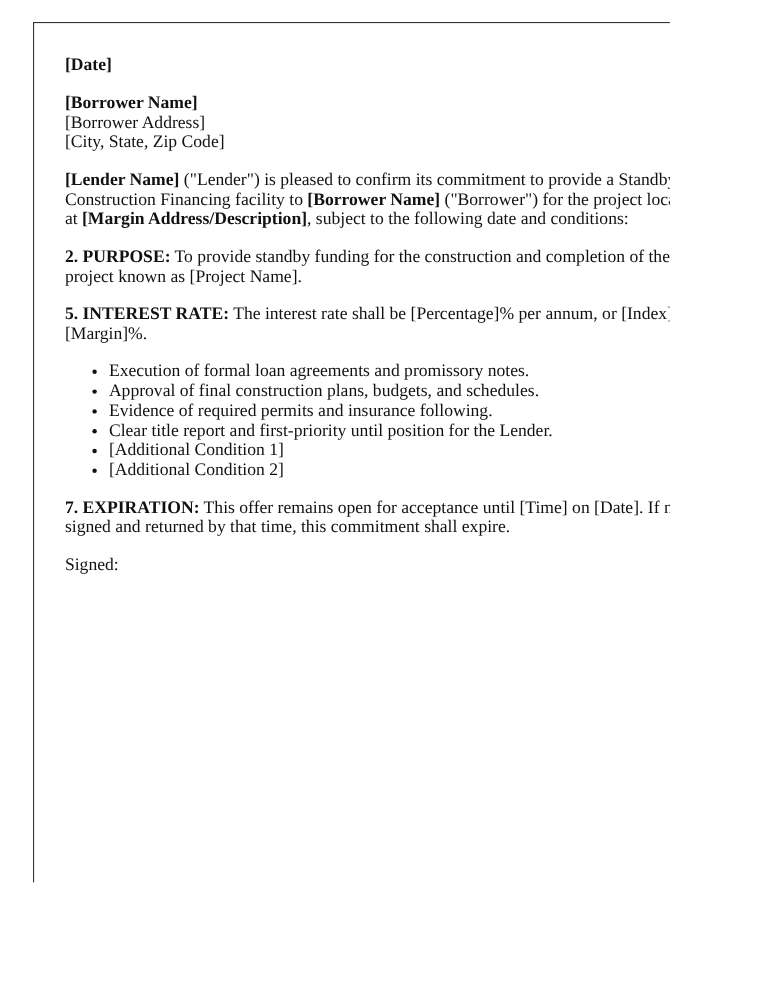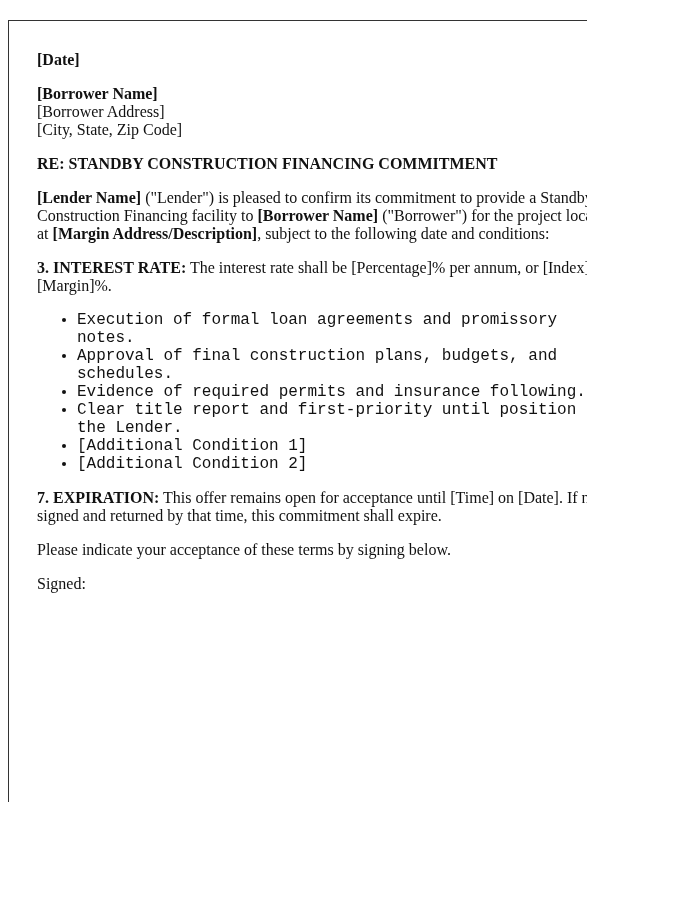--- a/index.html
+++ b/index.html
@@ -12,21 +12,21 @@
       height: 900px;
       position: relative;
       overflow: hidden;
       font-family: "Liberation Serif", "DejaVu Serif", serif;
       font-size: 16px;
       line-height: 18px;
       color: #111111;
     }
     .viewport {
       position: absolute;
-      left: 8px;
+      left: 30px;
       top: 20px;
       width: 579px;
       height: 782px;
       overflow: hidden;
     }
     .letter {
       box-sizing: border-box;
       width: 642px;
       min-height: 900px;
       border: 1.5px solid #333333;
@@ -36,61 +36,59 @@
     p {
       margin: 0 0 16px 0;
     }
     b {
       font-weight: bold;
     }
     ul {
       margin: 0 0 16px 0;
       padding-left: 40px;
       list-style: disc;
-      font-family: Liberation Mono, monospace;
     }
     li {
       margin: 0;
     }
   </style>
 </head>
 <body>
 
 <div class="viewport">
   <div class="letter">
 
     <p><b>[Date]</b></p>
 
     <p class="block-lines">
       <b>[Borrower Name]</b><br>
       <span>[Borrower Address]</span><br>
       <span>[City, State, Zip Code]</span>
     </p>
 
-    <p><b>RE: STANDBY CONSTRUCTION FINANCING COMMITMENT</b></p>
 
 
     <p><b>[Lender Name]</b><span> ("Lender") is pleased to confirm its commitment to provide a Standby Construction Financing facility to </span><b>[Borrower Name]</b><span> ("Borrower") for the project located at </span><b>[Margin Address/Description]</b><span>, subject to the following date and conditions:</span></p>
 
 
+    <p><b>2. PURPOSE:</b><span> To provide standby funding for the construction and completion of the project known as [Project Name].</span></p>
 
-    <p><b>3. INTEREST RATE:</b><span> The interest rate shall be [Percentage]% per annum, or [Index] plus [Margin]%.</span></p>
+    <p><b>5. INTEREST RATE:</b><span> The interest rate shall be [Percentage]% per annum, or [Index] plus [Margin]%.</span></p>
 
 
 
 
     <ul>
       <li>Execution of formal loan agreements and promissory notes.</li>
       <li>Approval of final construction plans, budgets, and schedules.</li>
       <li>Evidence of required permits and insurance following.</li>
       <li>Clear title report and first-priority until position for the Lender.</li>
       <li>[Additional Condition 1]</li>
       <li>[Additional Condition 2]</li>
     </ul>
 
     <p><b>7. EXPIRATION:</b><span> This offer remains open for acceptance until [Time] on [Date]. If not signed and returned by that time, this commitment shall expire.</span></p>
 
-    <p>Please indicate your acceptance of these terms by signing below.</p>
 
     <p>Signed:</p>
 
   </div>
 </div>
 
 </body></html>

